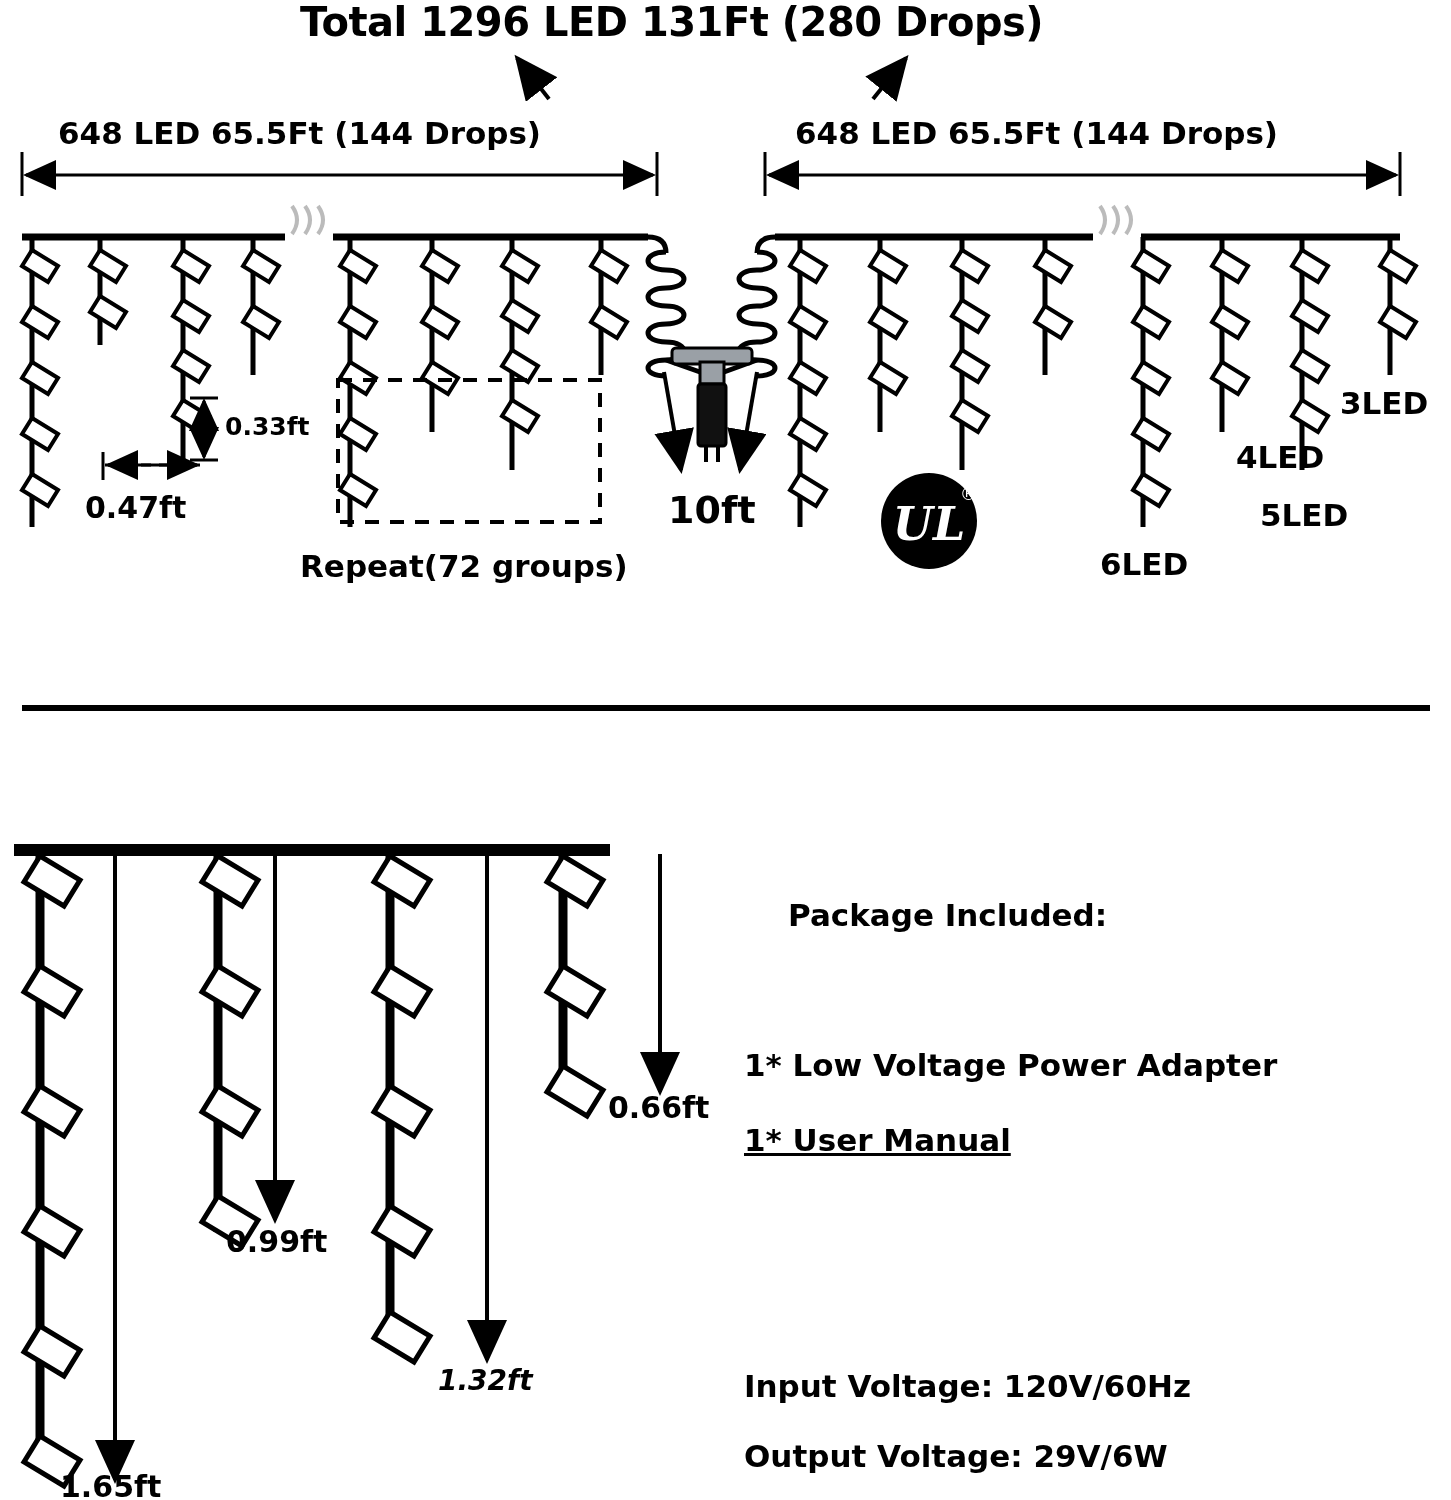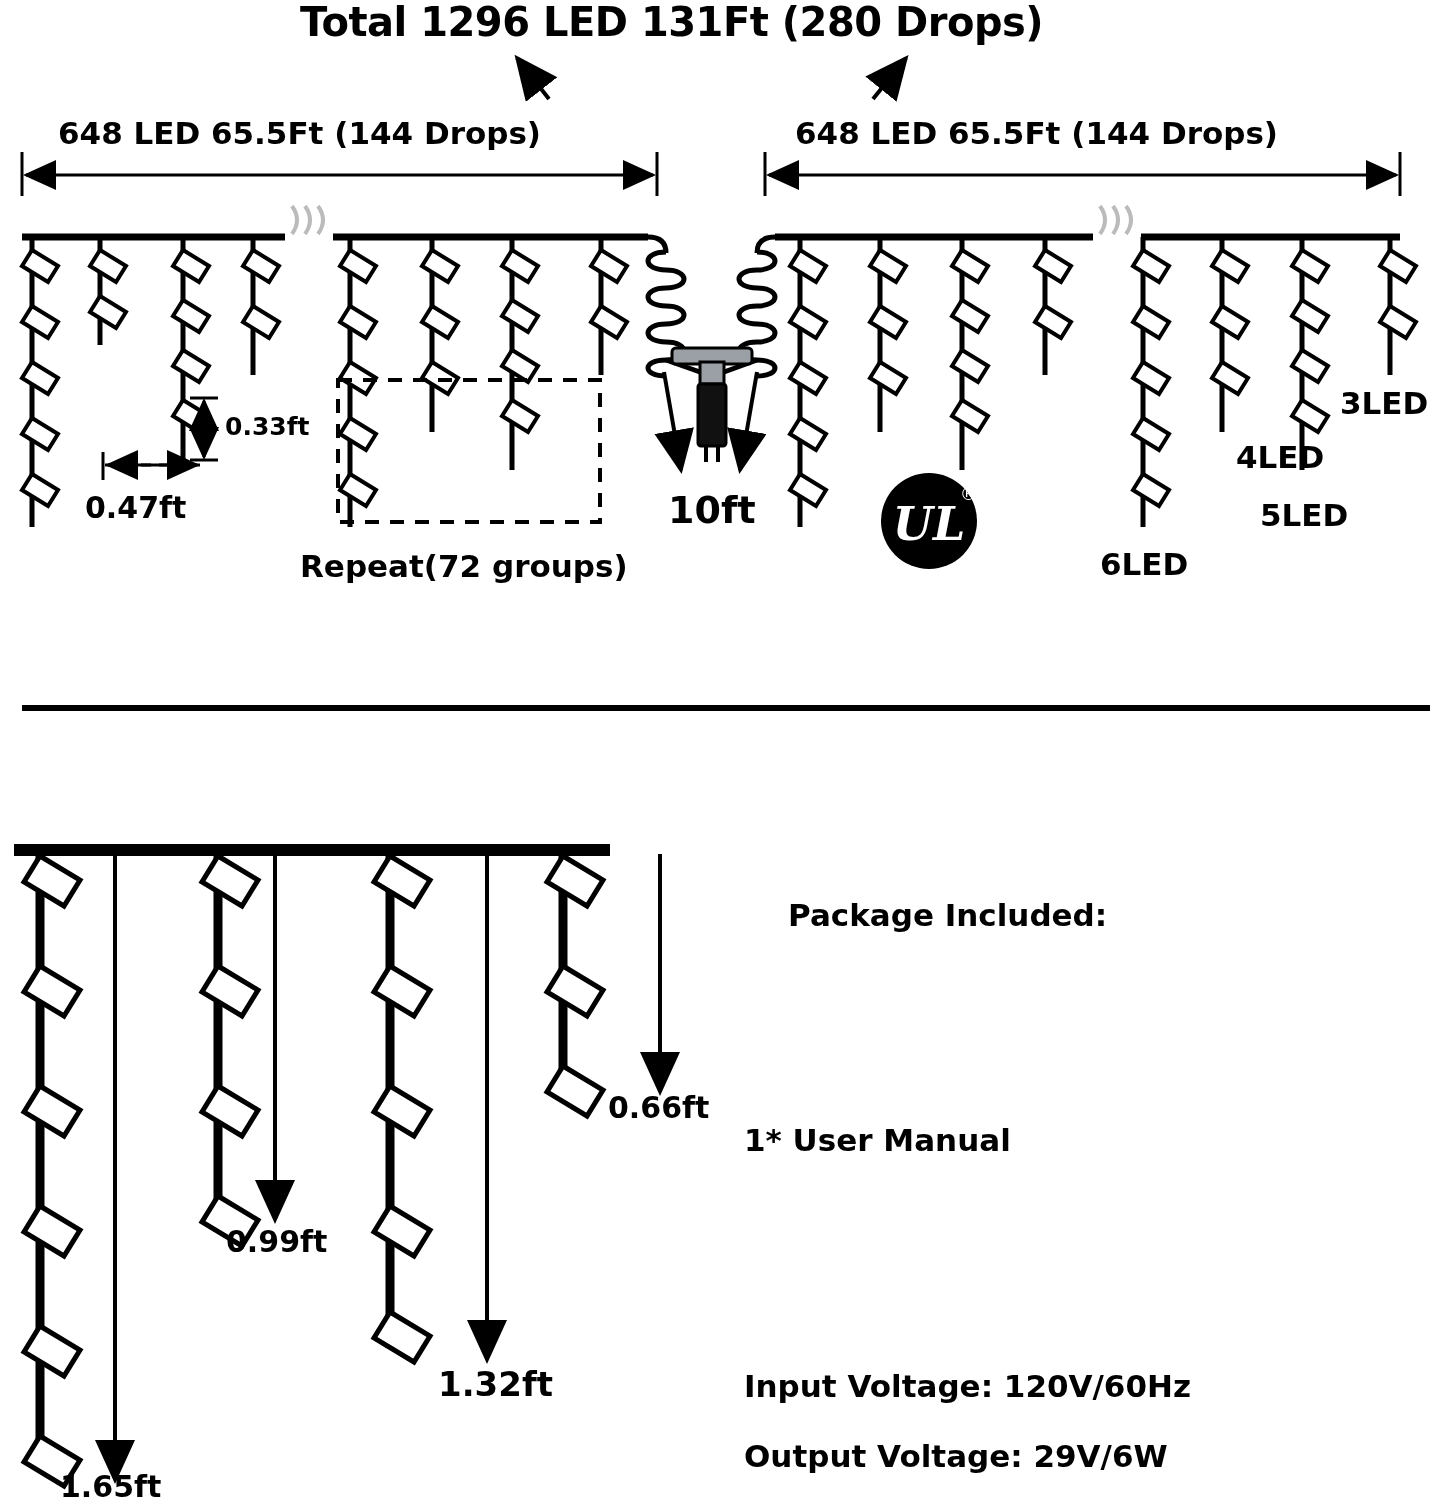--- a/index.html
+++ b/index.html
@@ -48,34 +48,34 @@
   #lbl-047 { left: 85px;  top: 493px; font-size: 30px; }
   #lbl-repeat { left: 300px; top: 551px; font-size: 31px; }
   #lbl-10ft { left: 668px; top: 491px; font-size: 38px; }
   #lbl-3led { left: 1340px; top: 388px; font-size: 31px; }
   #lbl-4led { left: 1236px; top: 442px; font-size: 31px; }
   #lbl-5led { left: 1260px; top: 500px; font-size: 31px; }
   #lbl-6led { left: 1100px; top: 549px; font-size: 31px; }
 
   #lbl-066 { left: 608px; top: 1093px; font-size: 30px; }
   #lbl-099 { left: 226px; top: 1227px; font-size: 30px; }
-  #lbl-132 { left: 438px; top: 1367px; font-size: 34px; }
+  #lbl-132 { left: 438px; top: 1367px; font-size: 28px; font-style: italic; }
   #lbl-165 { left: 60px;  top: 1472px; font-size: 30px; }
 
   .pkg {
     position: absolute;
     left: 744px;
     font-size: 31px;
     font-weight: bold;
     white-space: nowrap;
   }
   #pkg-title { top: 897px; margin-left: 44px; }
   #pkg-1 { top: 972px; }
   #pkg-2 { top: 1047px; }
-  #pkg-3 { top: 1122px; }
+  #pkg-3 { top: 1122px; text-decoration: underline; }
   #volt-in { top: 1368px; }
   #volt-out { top: 1438px; }
 
   svg { position: absolute; left: 0; top: 0; }
 </style>
 </head>
 <body>
 
 <div class="stage">
 
@@ -448,18 +448,19 @@
   <div class="txt" id="lbl-4led">4LED</div>
   <div class="txt" id="lbl-5led">5LED</div>
   <div class="txt" id="lbl-6led">6LED</div>
 
   <div class="txt" id="lbl-066">0.66ft</div>
   <div class="txt" id="lbl-099">0.99ft</div>
   <div class="txt" id="lbl-132">1.32ft</div>
   <div class="txt" id="lbl-165">1.65ft</div>
 
   <div class="pkg" id="pkg-title">Package Included:</div>
+  <div class="pkg" id="pkg-2">1* Low Voltage Power Adapter</div>
   <div class="pkg" id="pkg-3">1* User Manual</div>
 
   <div class="pkg" id="volt-in">Input Voltage: 120V/60Hz</div>
   <div class="pkg" id="volt-out">Output Voltage: 29V/6W</div>
 
 </div>
 
 </body></html>

